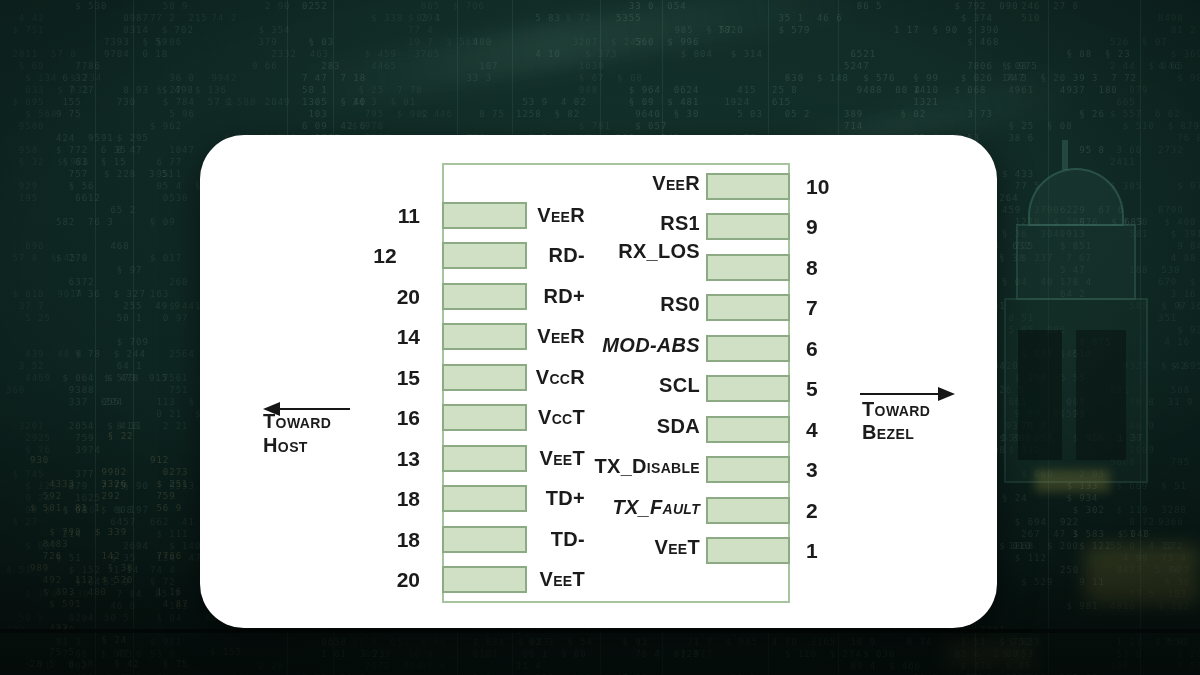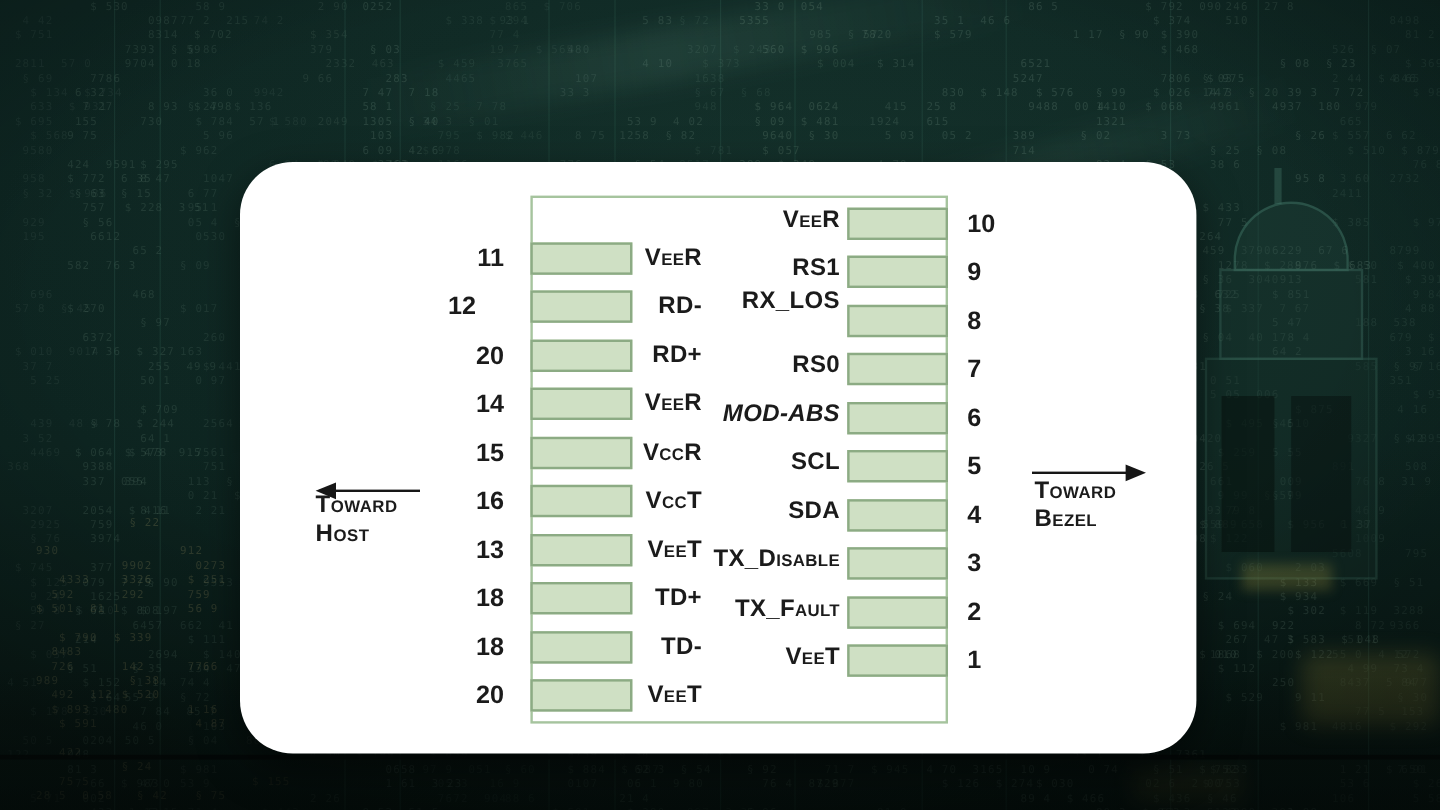--- a/index.html
+++ b/index.html
@@ -1622,21 +1622,21 @@
           <div class="plabel" style="top: 277.7px;">SDA</div>
         </div>
         <div class="row-right">
           <div class="pnum" style="top: 321.15px;">3</div>
           <div class="pad" style="top: 321.15px;"></div>
           <div class="plabel" style="top: 318.15px;">TX_Disable</div>
         </div>
         <div class="row-right">
           <div class="pnum" style="top: 361.6px;">2</div>
           <div class="pad" style="top: 361.6px;"></div>
-          <div class="plabel" style="top: 358.6px;">TX_Fault</div>
+          <div class="plabel" style="top: 358.6px; font-style: italic;">TX_Fault</div>
         </div>
         <div class="row-right">
           <div class="pnum" style="top: 402.05px;">1</div>
           <div class="pad" style="top: 402.05px;"></div>
           <div class="plabel" style="top: 399.05px;">VeeT</div>
         </div>
       </div>
 
     <div class="shaft host-shaft"></div>
     <div class="ah-left host-head"></div>

